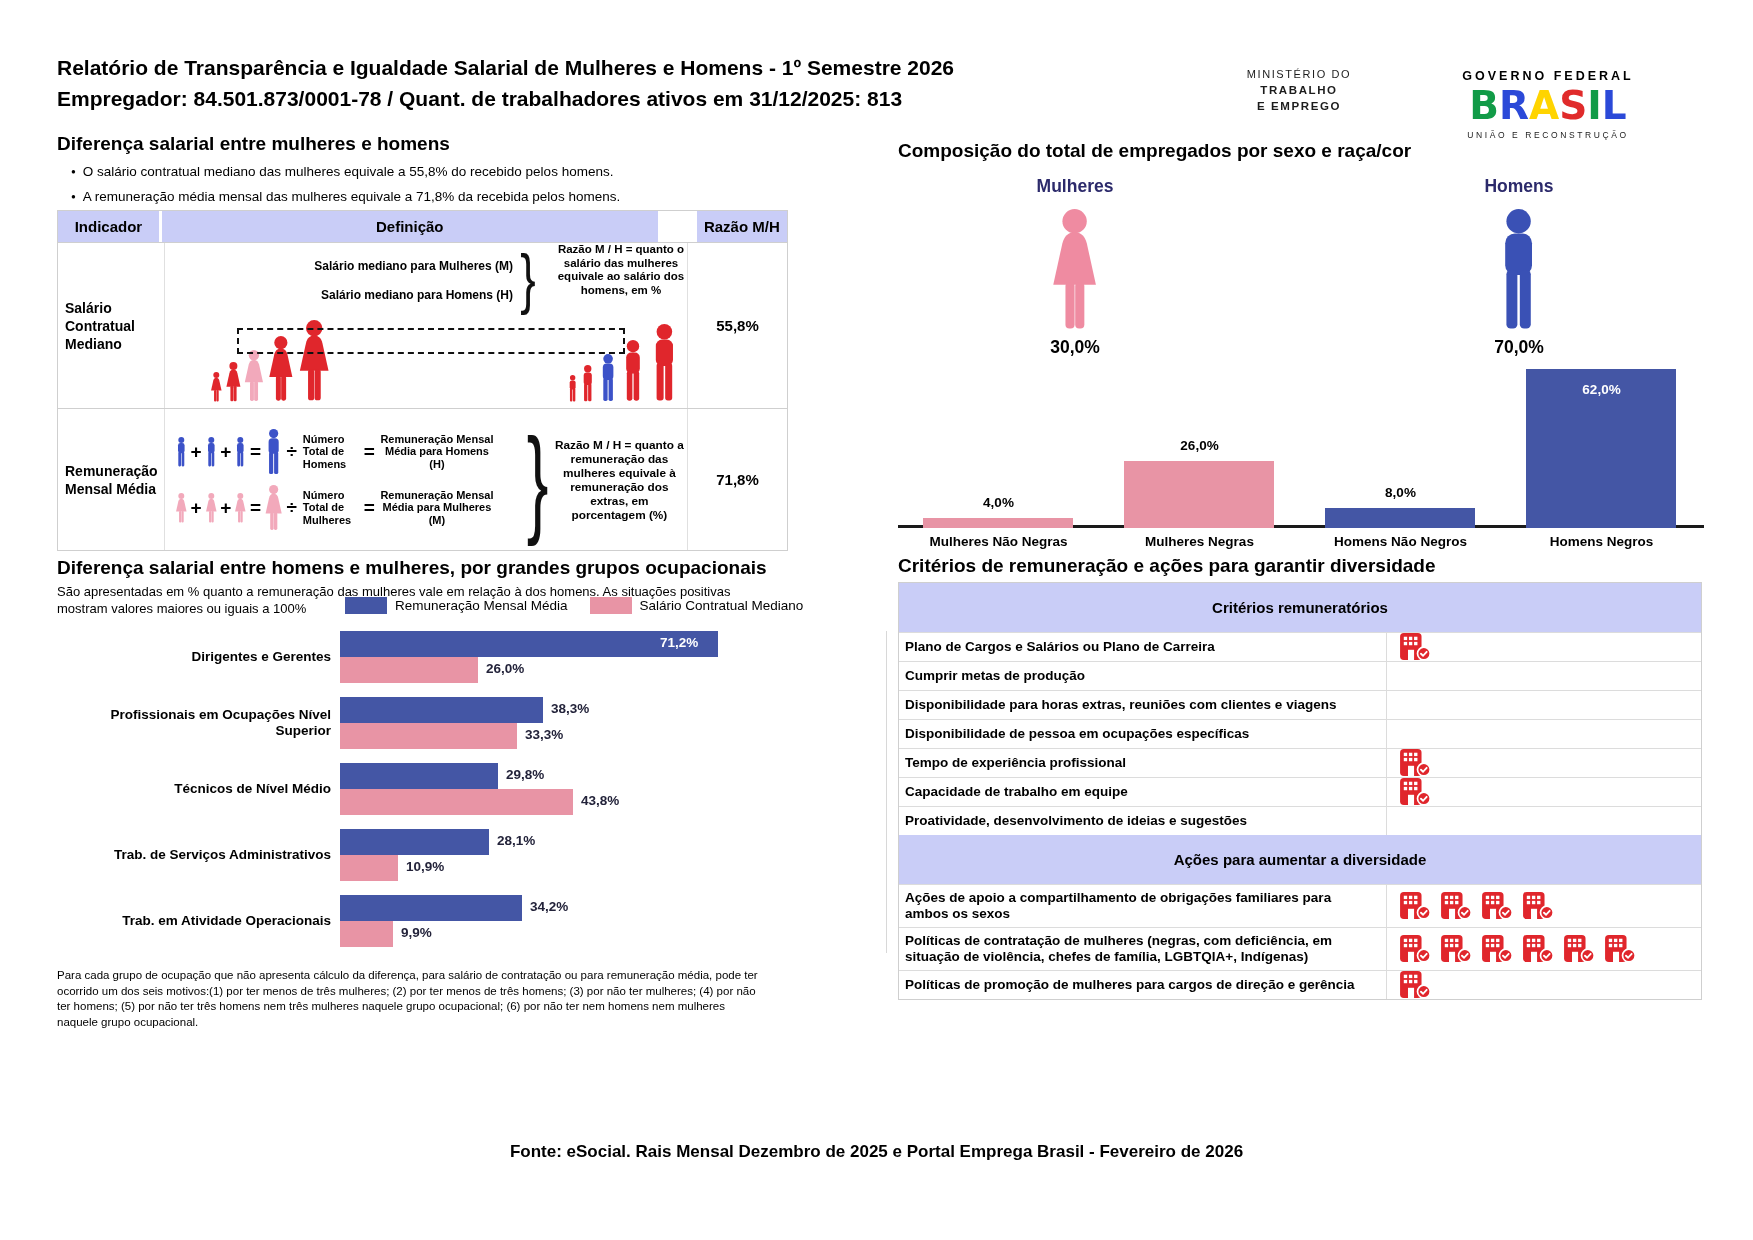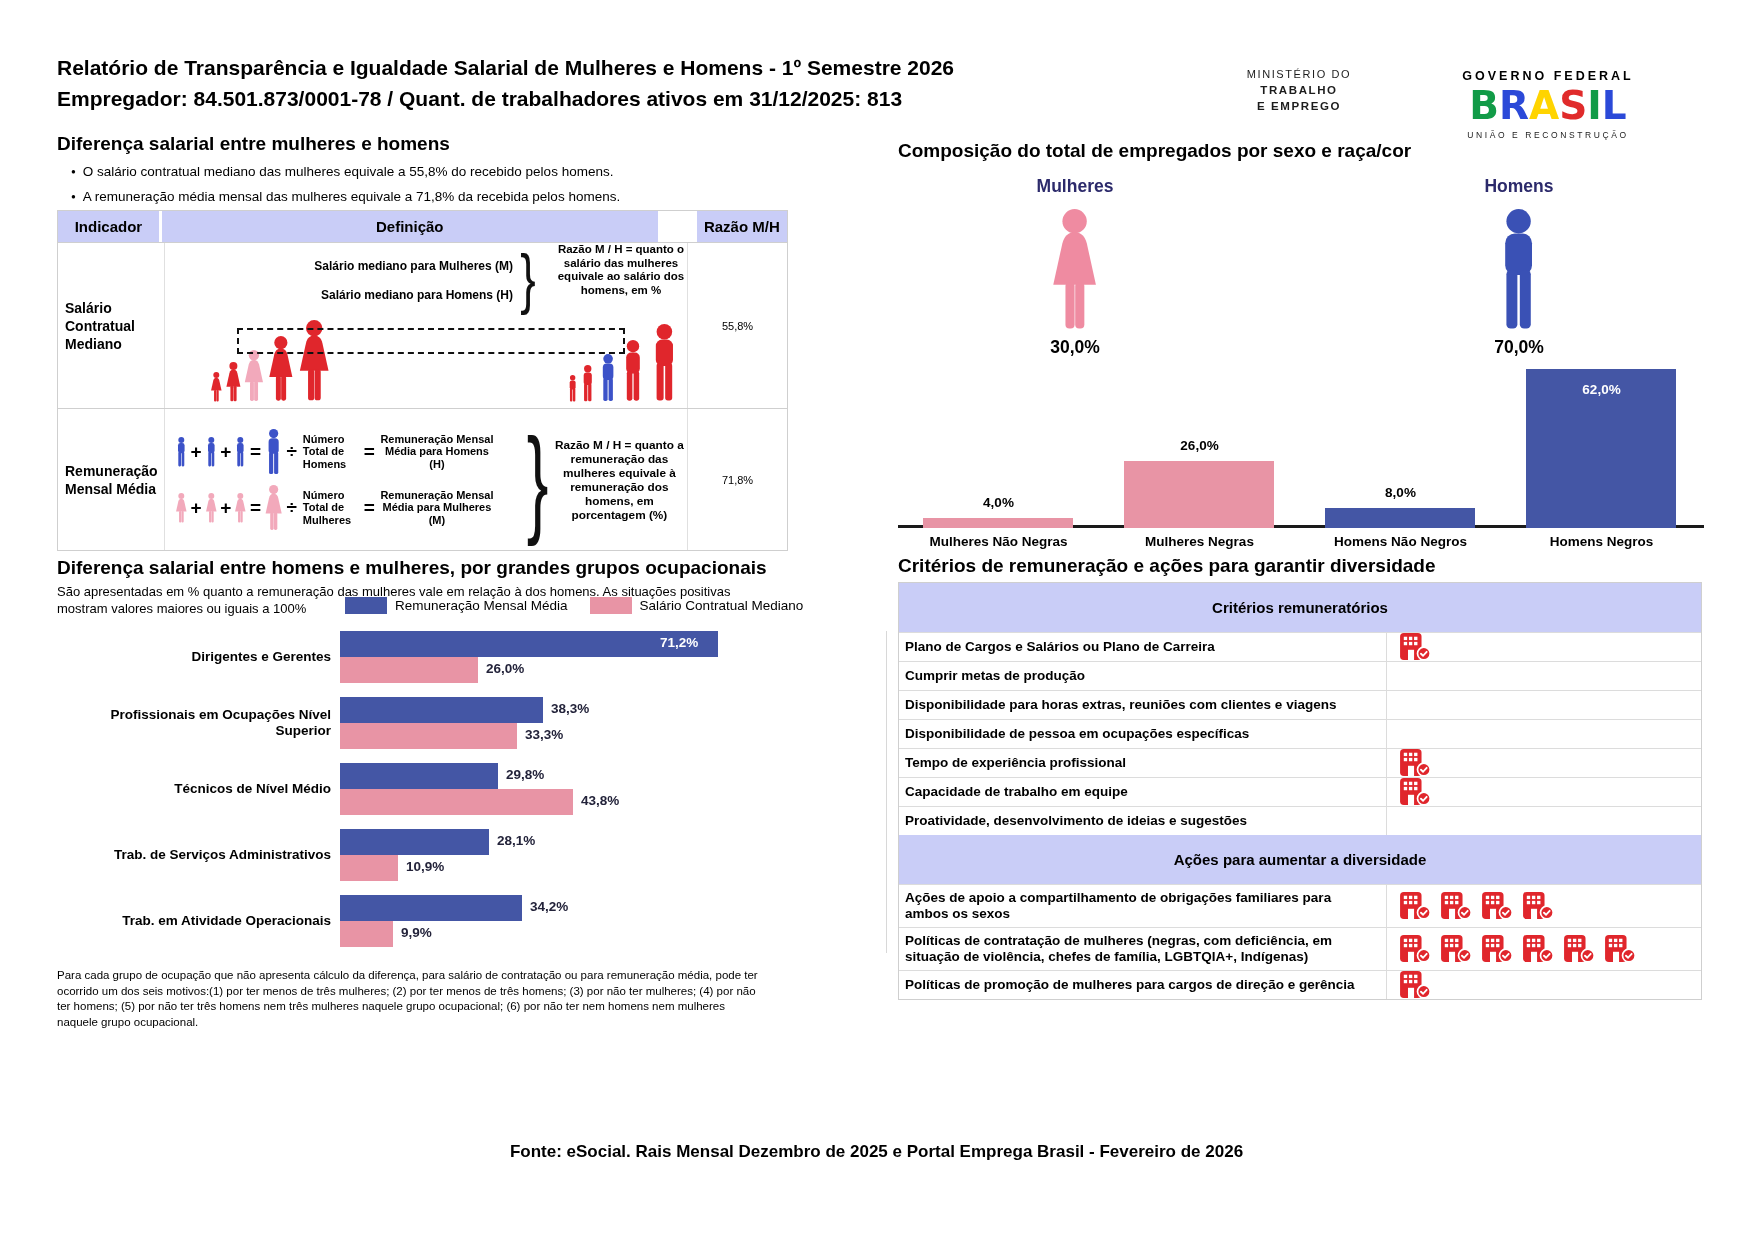--- a/index.html
+++ b/index.html
@@ -24,21 +24,21 @@
   .bullet::before { content:"●"; font-size:8px; vertical-align:2px; margin-right:7px; }
 
   
   .gap-table { position:absolute; left:0; top:210px; width:731px; border:1px solid #cfcfcf; }
   .gt-header { display:flex; gap:3px; background:#fff; }
   .gt-h { background:#c9cdf7; font-weight:bold; font-size:15px; text-align:center; padding:7px 0; }
   .gt-h.c1 { width:106px; } .gt-h.c2 { width:521px; } .gt-h.c3 { width:95px;margin-left:36px; }
   .gt-row { display:flex; border-top:1px solid #cfcfcf; }
   .gt-ind { width:106px; font-weight:bold; font-size:14px; padding:8px 4px 8px 7px; display:flex; align-items:center; line-height:18px; }
   .gt-def { width:524px; border-left:1px solid #e0e0e0; border-right:1px solid #e0e0e0; position:relative; }
-  .gt-ratio { width:99px; display:flex; align-items:center; justify-content:center; font-weight:normal; font-size:11px; }
+  .gt-ratio { width:99px; display:flex; align-items:center; justify-content:center; font-weight:bold; font-size:15px; }
   .row1 { height:166px; } .row2 { height:142px; }
 
   .def1-line { position:absolute; width:340px; left:8px; text-align:right; font-size:12px; font-weight:bold; }
   .def1-brace { position:absolute; left:352px; top:2px; font-size:66px; font-weight:400; transform:scaleX(.7); color:#111; line-height:66px; }
   .def1-expl { position:absolute; left:392px; top:0; width:128px; font-size:11.5px; font-weight:bold; text-align:center; line-height:13.5px; }
   .illus { position:absolute; left:0; bottom:2px; width:523px; height:92px; }
   .fig { position:absolute; bottom:0; }
   .dash-rect { position:absolute; border:2px dashed #111; }
 
   .def2-wrap { display:flex; align-items:center; height:100%; padding-left:10px; }
@@ -262,21 +262,21 @@
                     <rect x="13.5" y="60" width="7.5" height="38" rx="3.2"></rect>
                     <rect x="21.5" y="60" width="7.5" height="38" rx="3.2"></rect>
                   </svg>
                   <span class="op">÷</span>
                   <span class="f-label f-count">Número Total de Mulheres</span>
                   <span class="op">=</span>
                   <span class="f-label f-res">Remuneração Mensal Média para Mulheres (M)</span>
                 </div>
               </div>
             <div class="def2-brace">}</div>
-            <div class="def2-expl">Razão M / H = quanto a remuneração das mulheres equivale à remuneração dos homens, em porcentagem (%)</div>
+            <div class="def2-expl">Razão M / H = quanto a remuneração das mulheres equivale à remuneração dos extras, em porcentagem (%)</div>
           </div>
         </div>
         <div class="gt-ratio">71,8%</div>
       </div>
     </div>
 
     <div class="sec-title" id="sec2-title">Diferença salarial entre homens e mulheres, por grandes grupos ocupacionais</div>
     <div class="occ-sub" style="top:583px; width:700px;">São apresentadas em % quanto a remuneração das mulheres vale em relação à dos homens. As situações positivas</div>
     <div class="occ-sub" style="top:600px; width:280px;">mostram valores maiores ou iguais a 100%</div>
 

